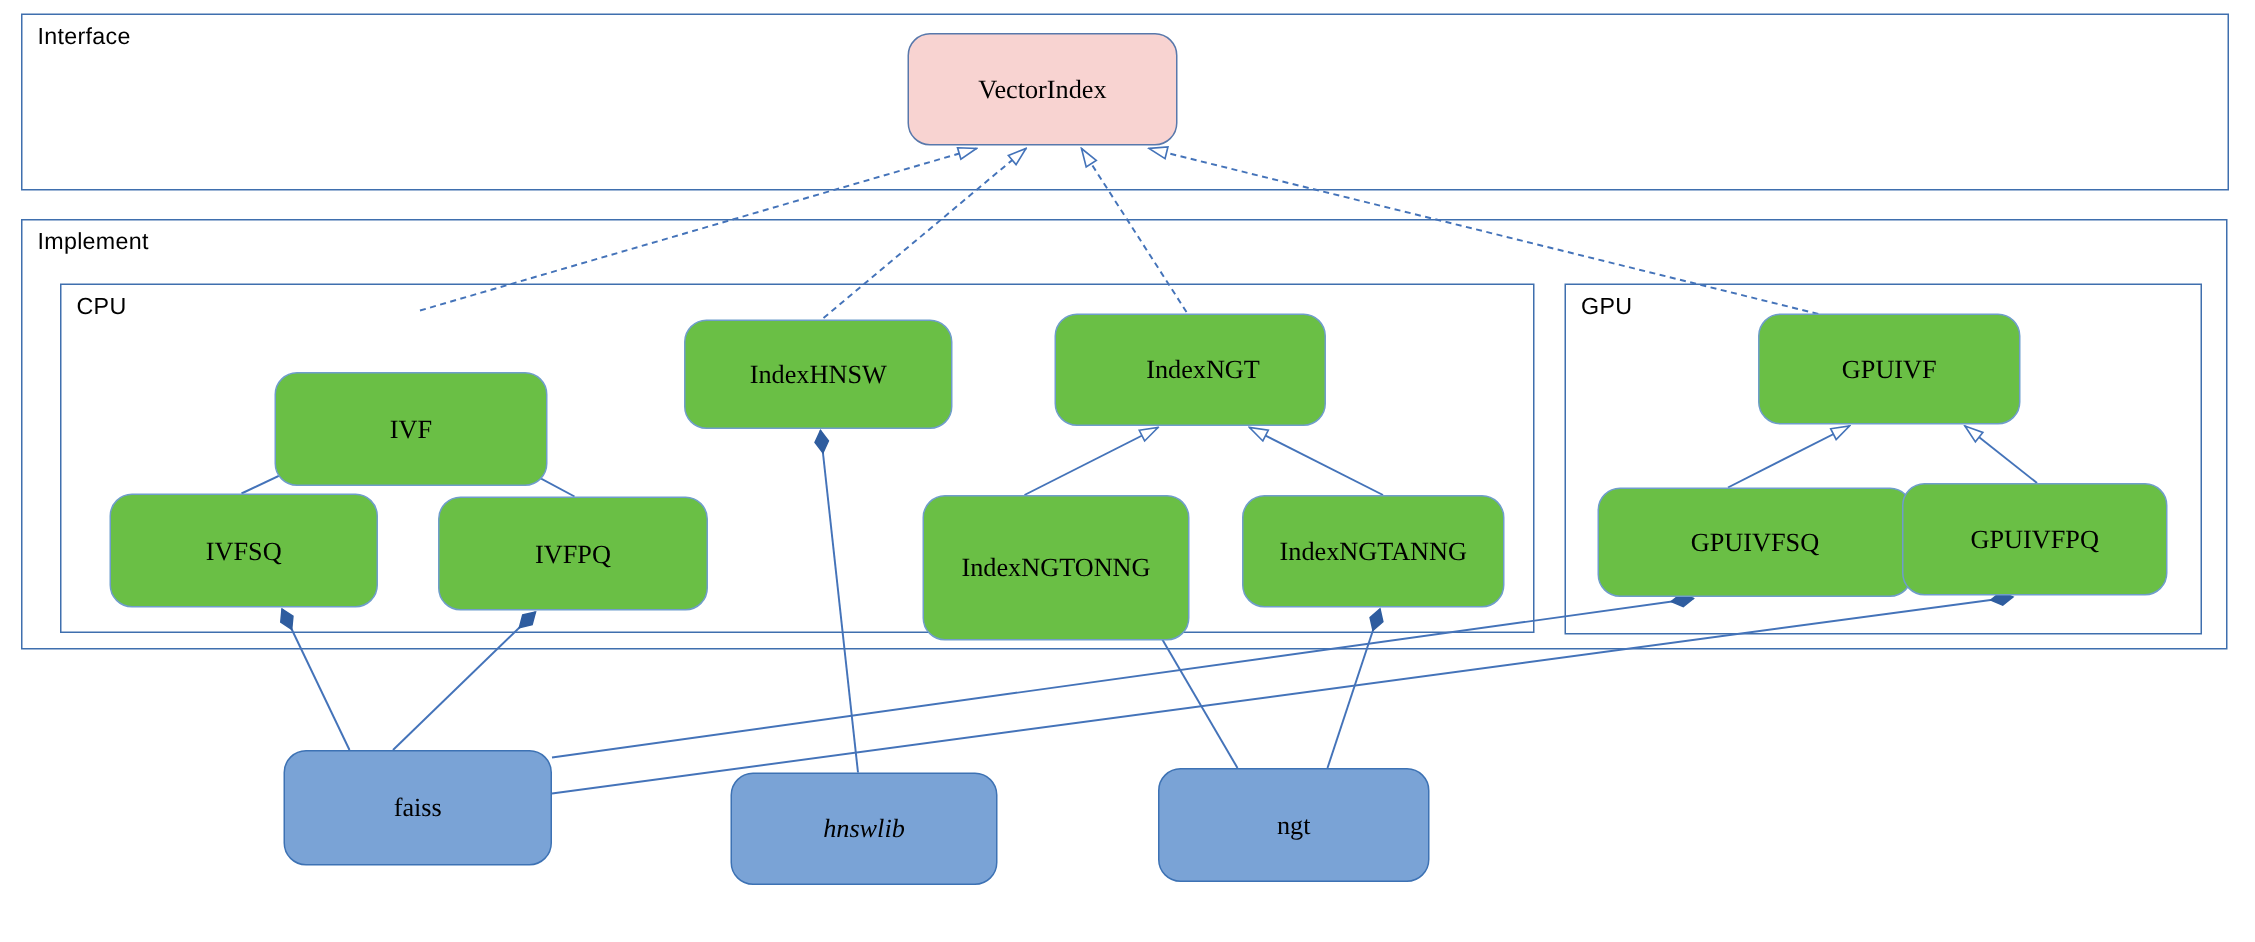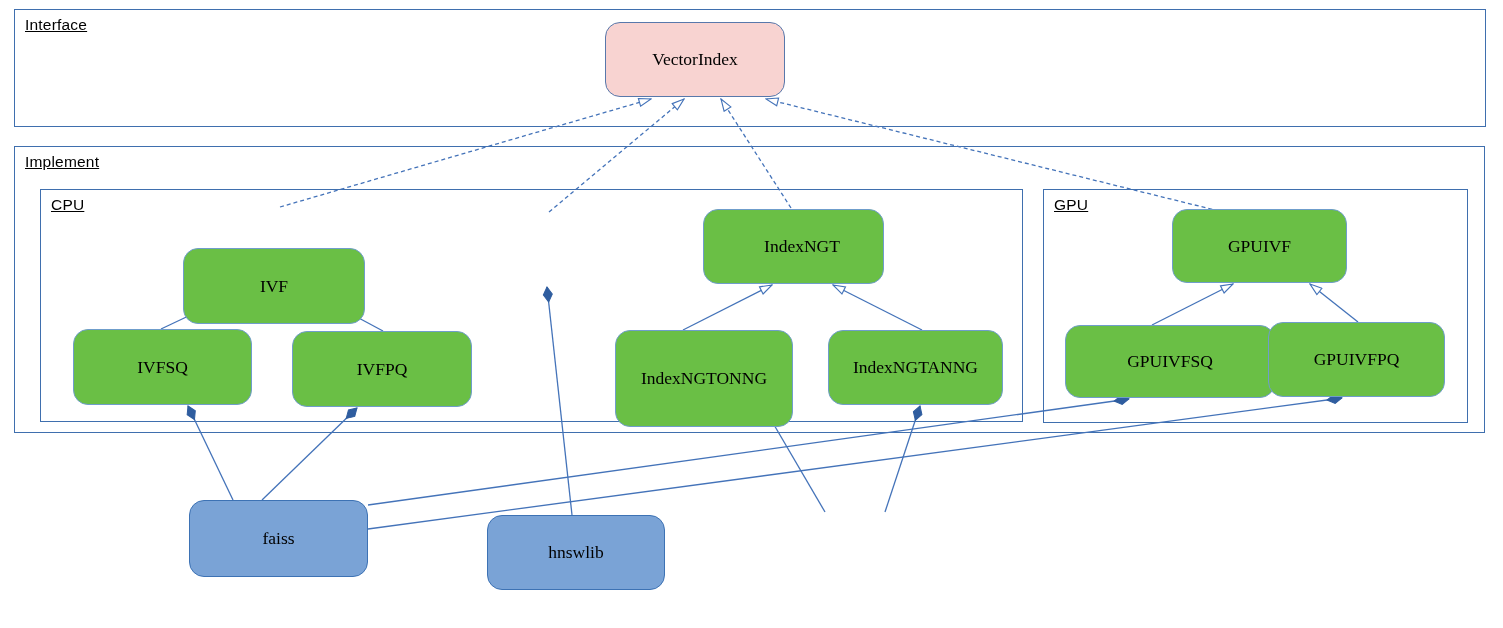--- a/index.html
+++ b/index.html
@@ -16,21 +16,20 @@
     font-family:"Liberation Sans", sans-serif; overflow:hidden;
   }
   
   .container{
     position:absolute; box-sizing:border-box; background:transparent;
     border:1.6px solid var(--container-border); z-index:1;
   }
   .clabel{
     position:absolute; left:10px; top:6px; font-size:15.5px; color:var(--text);
     letter-spacing:0.2px;
-    text-decoration:underline;
   }
   .misspelled{
     text-decoration:underline wavy var(--squiggle);
     text-decoration-thickness:1px; text-underline-offset:4px;
   }
   .c-interface { left:14px;  top:9px;   width:1472px; height:118px; }
   .c-implement { left:14px;  top:146px; width:1471px; height:287px; }
   .c-cpu       { left:40px;  top:189px; width:983px;  height:233px; }
   .c-gpu       { left:1043px;top:189px; width:425px;  height:234px;padding-left:24px; }
   .c-thirdparty{ left:14px;  top:447px; width:1472px; height:167px; }
@@ -55,21 +54,21 @@
   .n-indexhnsw   { left:456px;  top:213px; width:179px; height:73px; }
   .n-indexngt    { left:703px;  top:209px; width:181px; height:75px;padding-left:17px; }
   .n-gpuivf      { left:1172px; top:209px; width:175px; height:74px; }
   .n-ivfsq       { left:73px;   top:329px; width:179px; height:76px; }
   .n-ivfpq       { left:292px;  top:331px; width:180px; height:76px; }
   .n-indexngtonng{ left:615px;  top:330px; width:178px; height:97px; }
   .n-indexngtanng{ left:828px;  top:330px; width:175px; height:75px; }
   .n-gpuivfsq    { left:1065px; top:325px; width:210px; height:73px; }
   .n-gpuivfpq    { left:1268px; top:322px; width:177px; height:75px; }
   .n-faiss       { left:189px;  top:500px; width:179px; height:77px;border-radius:15px; }
-  .n-hnswlib     { left:487px;  top:515px; width:178px; height:75px; }
+  .n-hnswlib     { left:487px;  top:515px; width:178px; height:75px;font-style:italic; }
   .n-ngt         { left:772px;  top:512px; width:181px; height:76px; }
 </style>
 </head>
 <body>
 
 <div class="canvas">
 
   <div class="container c-interface">
     <span class="clabel">Interface</span>
   </div>
@@ -109,24 +108,26 @@
     <line class="edge" x1="262" y1="500" x2="357" y2="408" marker-end="url(#dia)"></line>
     <line class="edge" x1="368" y1="505" x2="1129" y2="399" marker-end="url(#dia)"></line>
     <line class="edge" x1="368" y1="529" x2="1342" y2="398" marker-end="url(#dia)"></line>
     <line class="edge" x1="572" y1="515" x2="547" y2="287" marker-end="url(#dia)"></line>
     <line class="edge" x1="825" y1="512" x2="763" y2="406" marker-end="url(#dia)"></line>
     <line class="edge" x1="885" y1="512" x2="920" y2="406" marker-end="url(#dia)"></line>
   </svg>
 
   <div class="node pink  n-vectorindex">VectorIndex</div>
   <div class="node green n-ivf">IVF</div>
+  <div class="node green n-indexhnsw">IndexHNSW</div>
   <div class="node green n-indexngt">IndexNGT</div>
   <div class="node green n-gpuivf">GPUIVF</div>
   <div class="node green n-ivfsq">IVFSQ</div>
   <div class="node green n-ivfpq">IVFPQ</div>
   <div class="node green n-indexngtonng">IndexNGTONNG</div>
   <div class="node green n-indexngtanng">IndexNGTANNG</div>
   <div class="node green n-gpuivfsq">GPUIVFSQ</div>
   <div class="node green n-gpuivfpq">GPUIVFPQ</div>
   <div class="node blue  n-faiss">faiss</div>
   <div class="node blue  n-hnswlib">hnswlib</div>
+  <div class="node blue  n-ngt">ngt</div>
 
 </div>
 
 </body></html>

